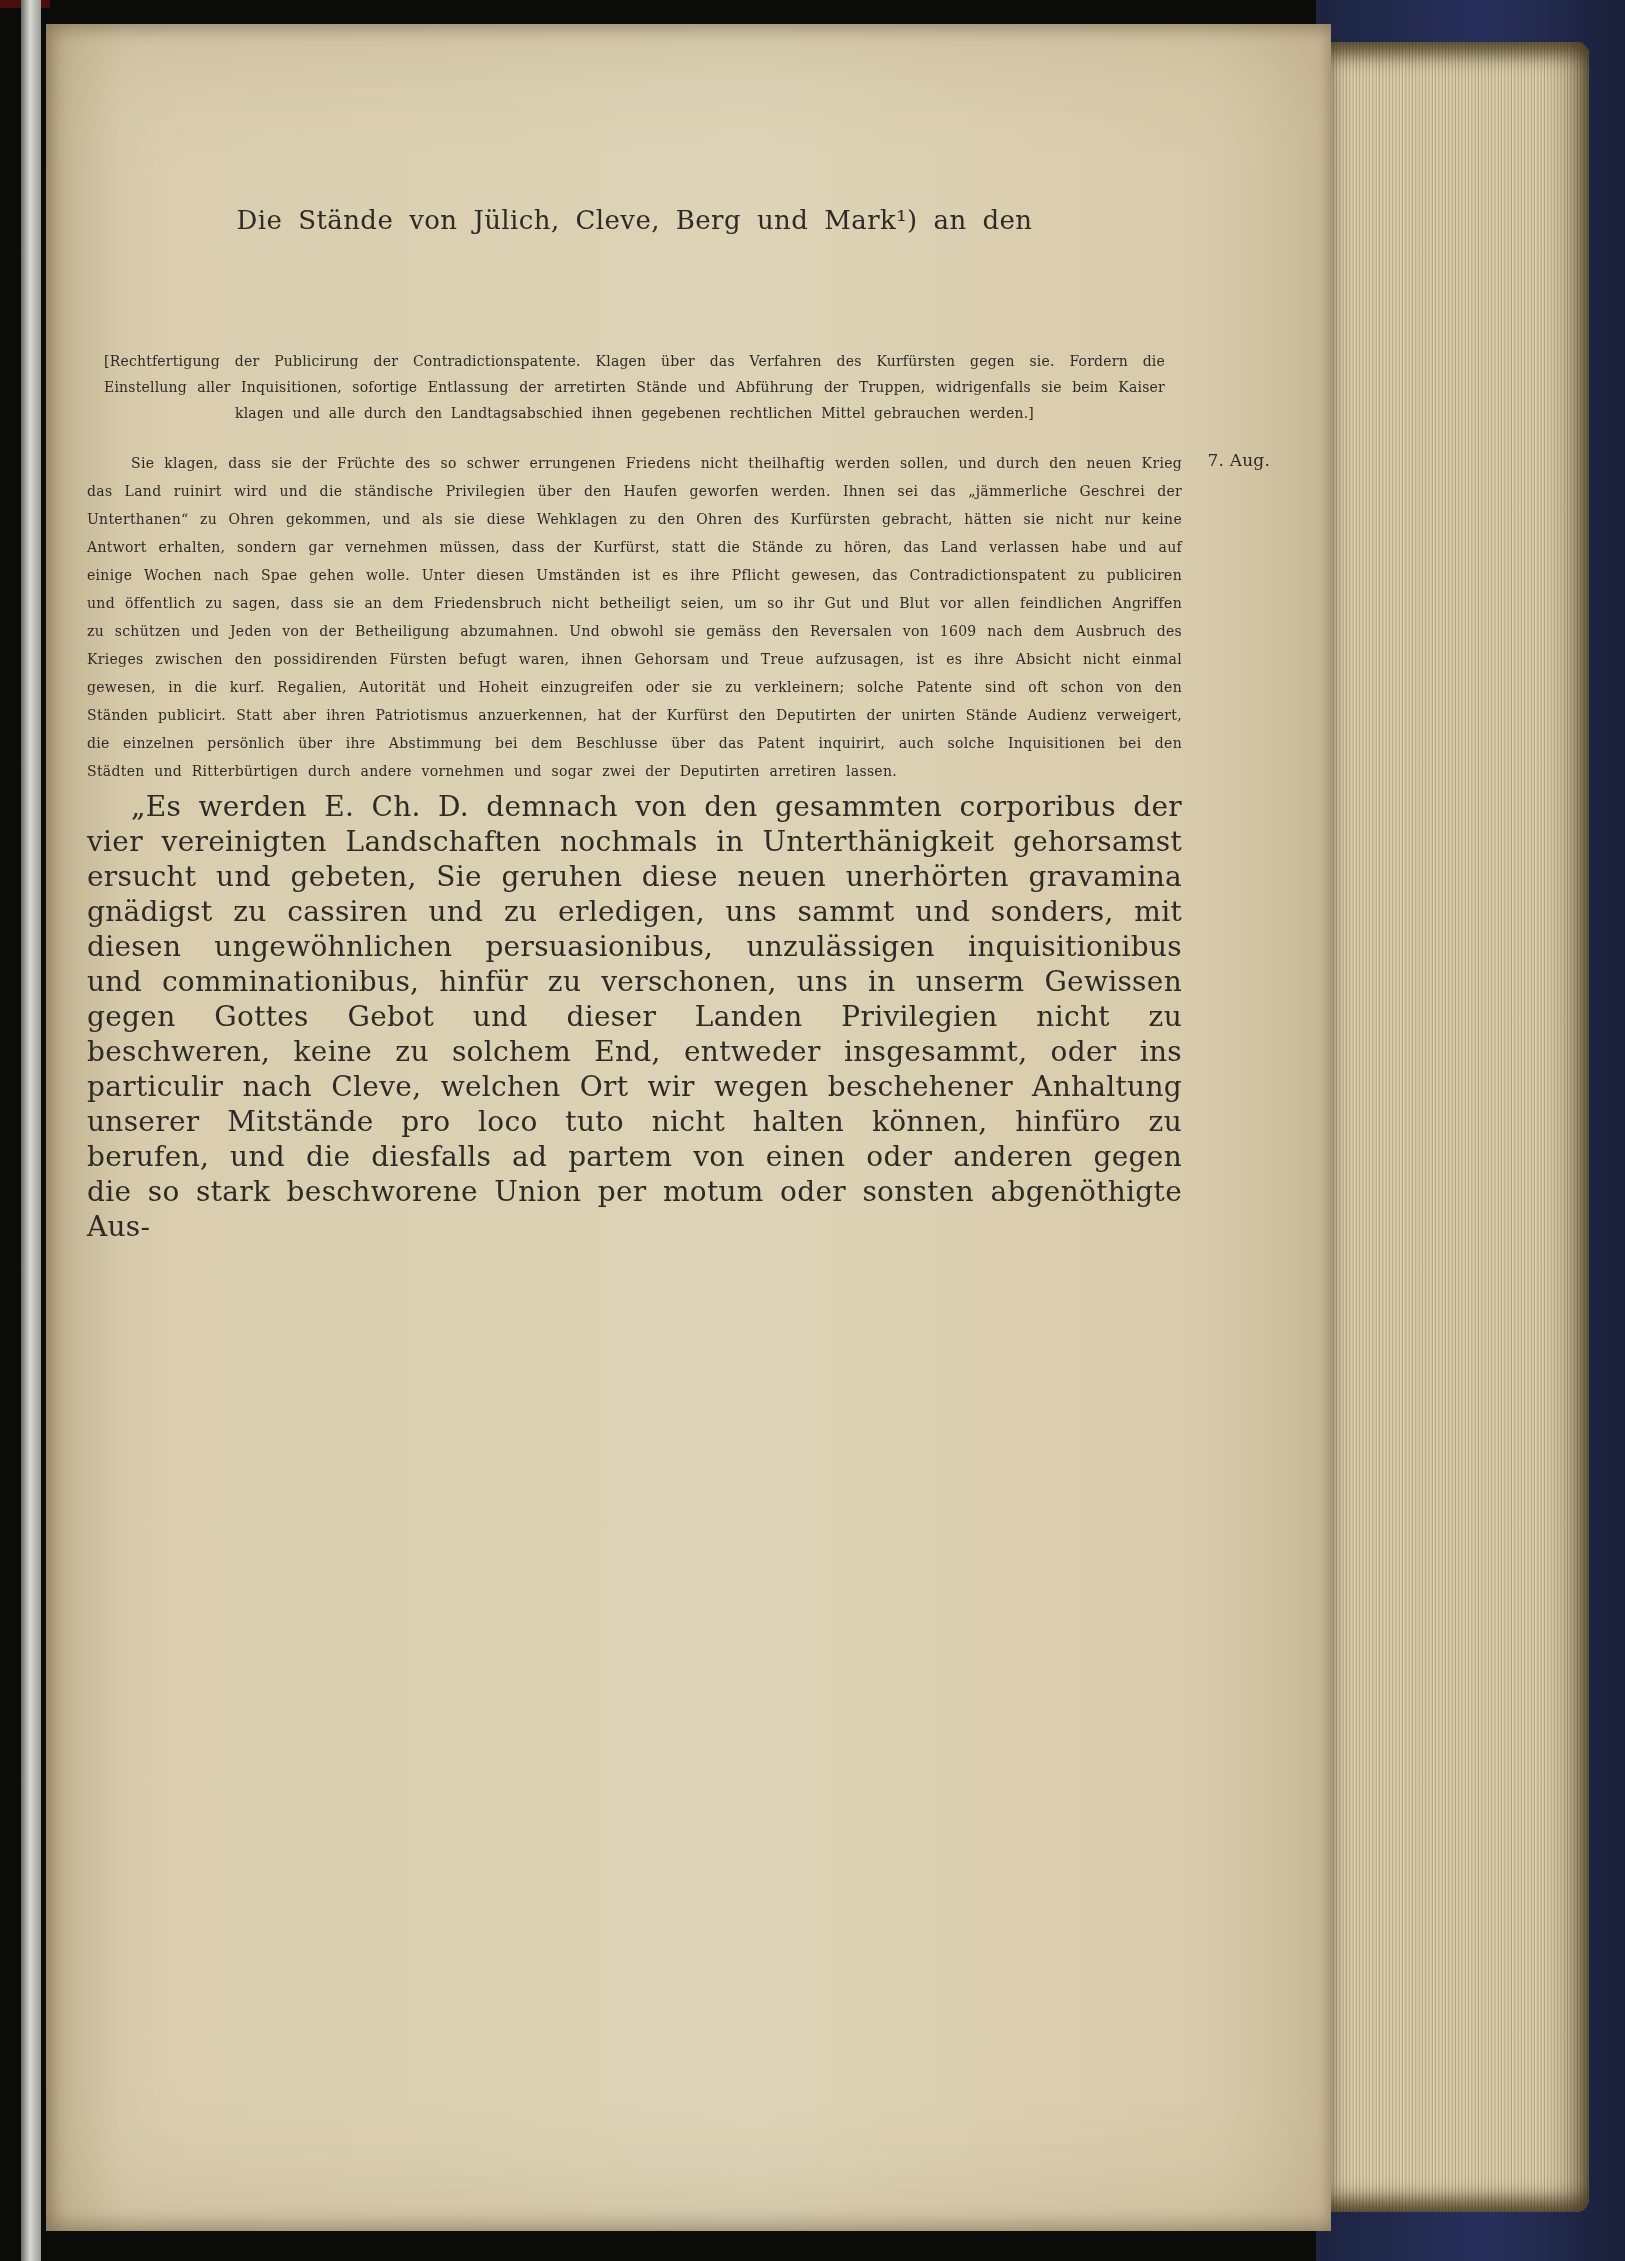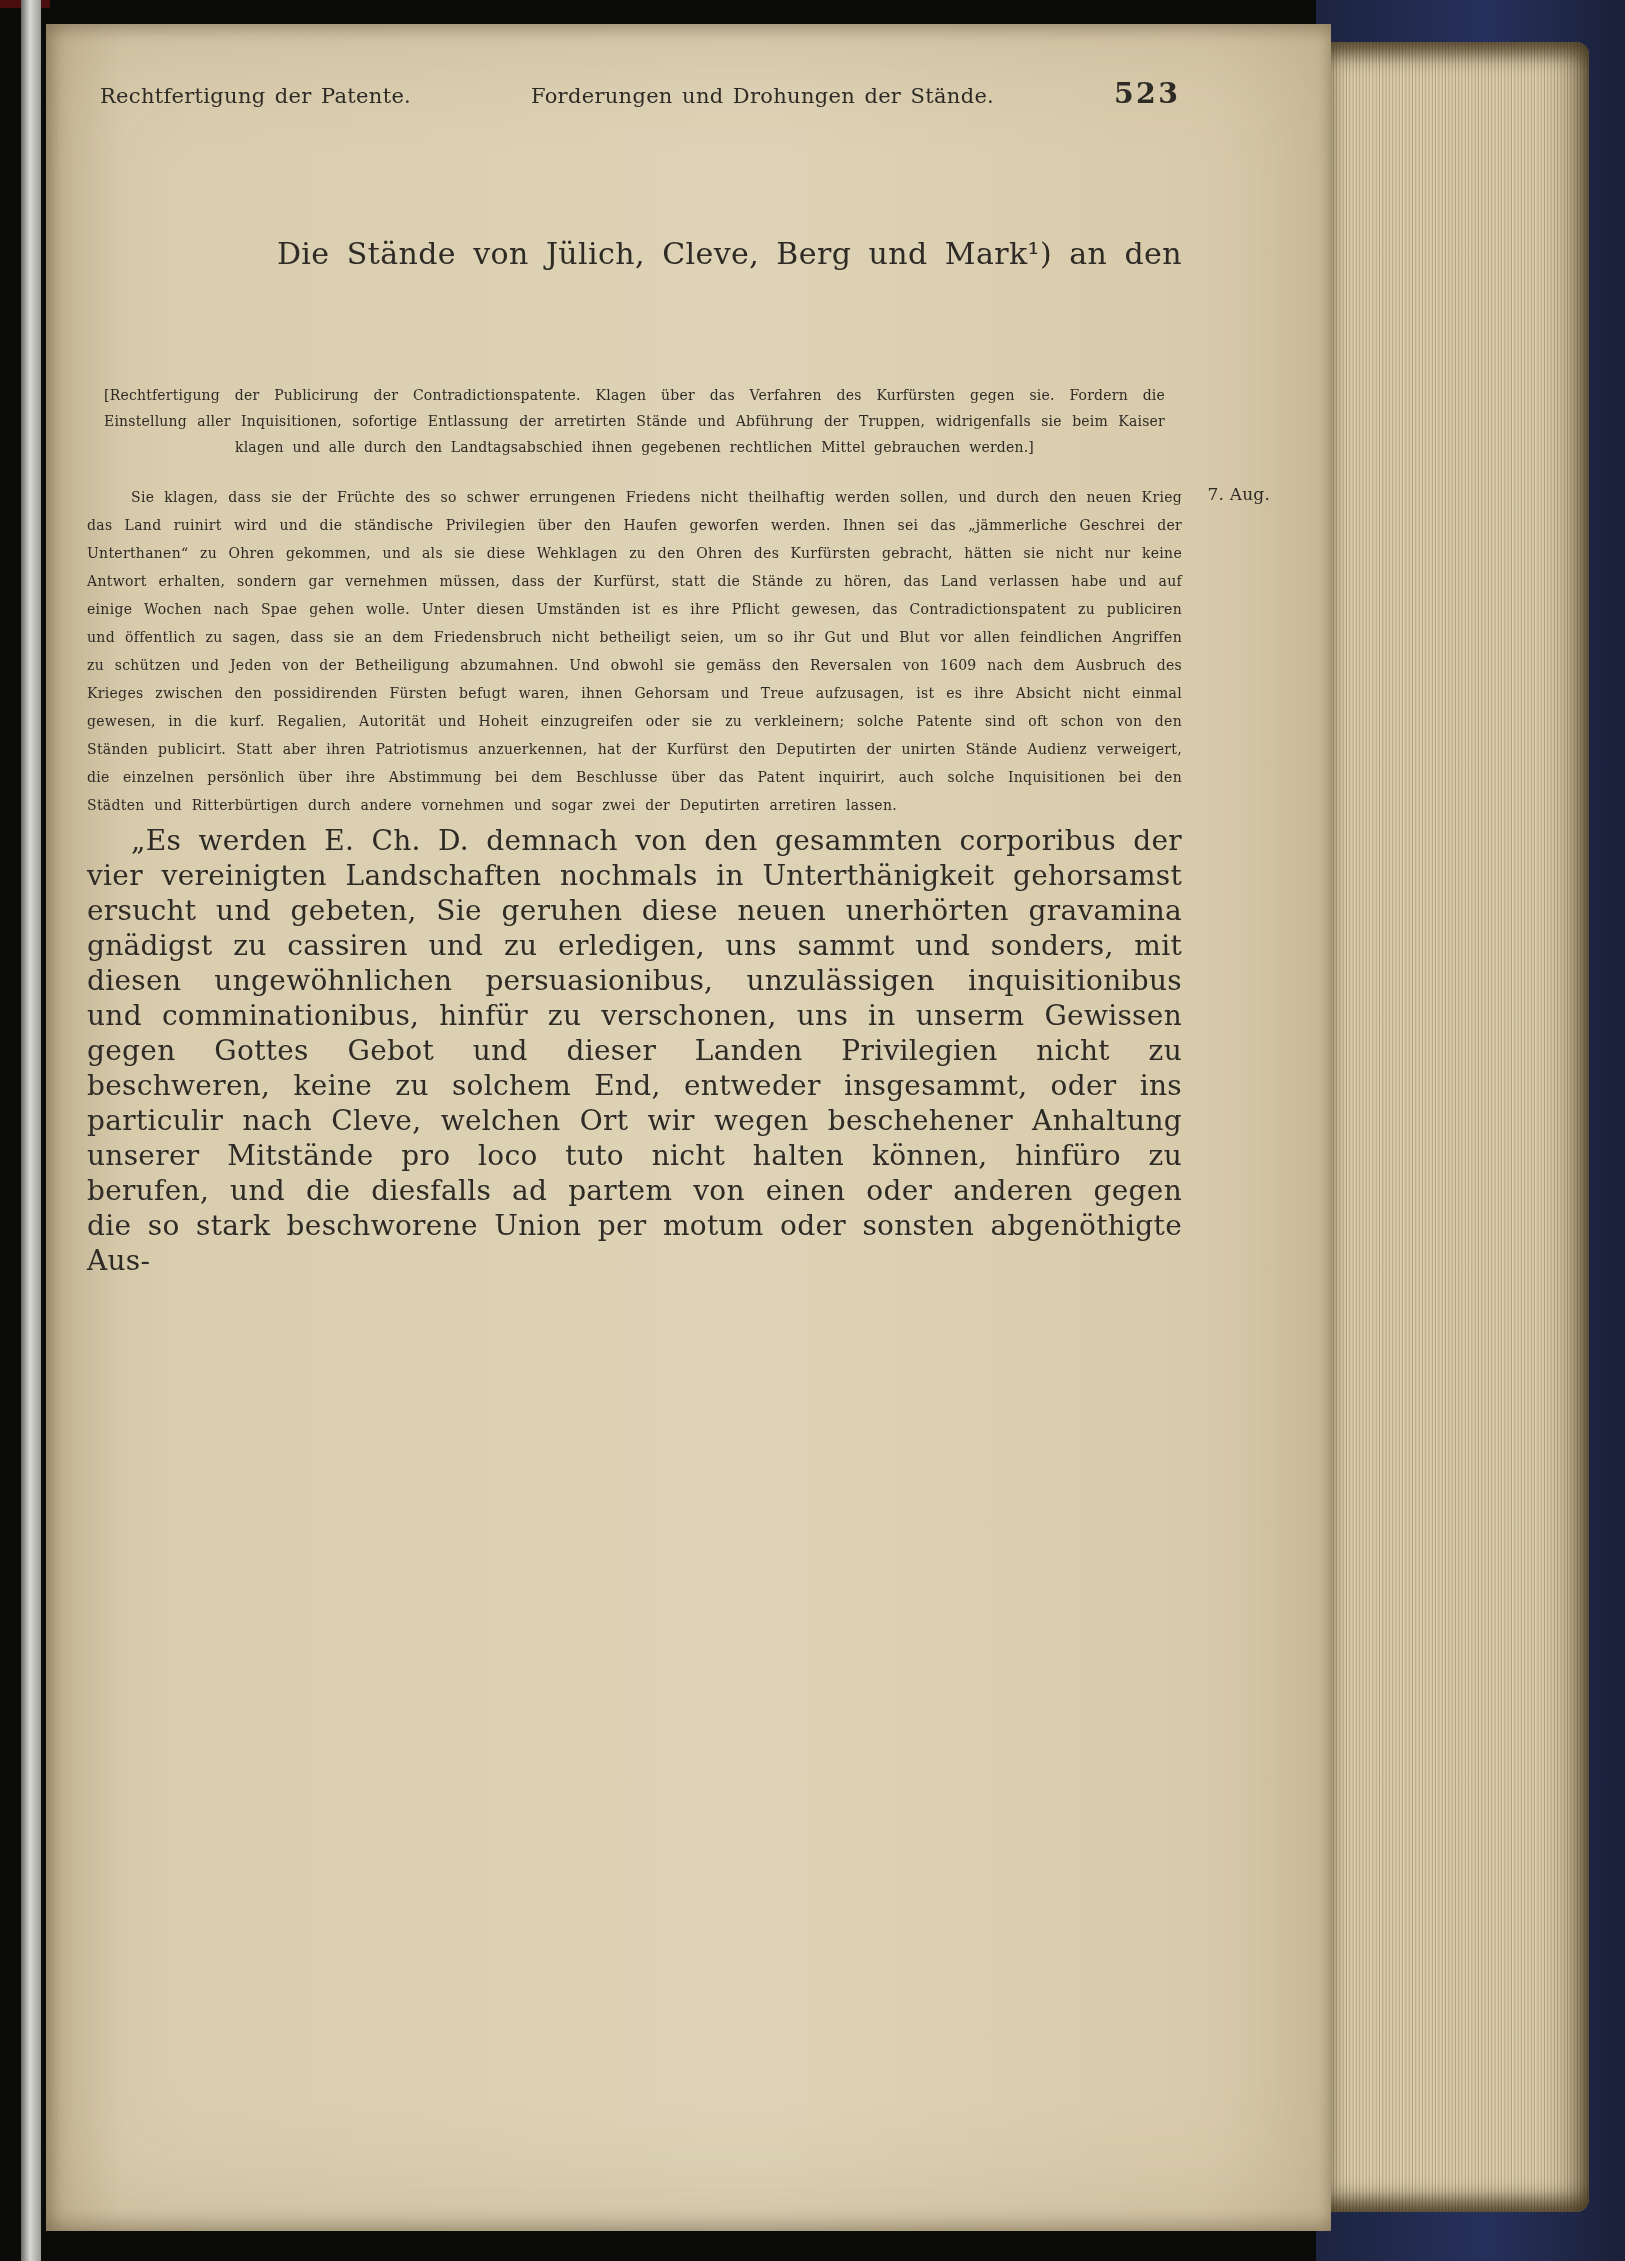--- a/index.html
+++ b/index.html
@@ -60,22 +60,22 @@
   }
 
   .running-head {
     display:flex; justify-content:space-between; align-items:baseline;
     font-size:21px; letter-spacing:0.3px; word-spacing:2.4px;
     padding:0 1.6px 0 13px;
   }
   .pagenum { font-size:28.4px; font-weight:bold; letter-spacing:2.4px; }
 
   .title-block {
-    margin-top:39px; text-align:right;
-    font-size:30px; line-height:42px;
+    margin-top:39px; text-align:center;
+    font-size:26px; line-height:42px;
     word-spacing:7.3px; letter-spacing:0.4px;
     white-space:pre-wrap;
   }
 
   .summary {
     margin:23px 17px 0; font-size:14px; line-height:26px;
     text-align:justify; text-align-last:center;
     word-spacing:4.1px; letter-spacing:0.2px;
   }
 
@@ -105,25 +105,20 @@
 <body>
 
 <div class="red-sliver"></div>
 <div class="prev-page-strip"></div>
 <div class="book-cover"></div>
 <div class="page-edges"></div>
 
 <div class="page">
   <div class="content">
 
-    <div class="running-head">
-      <span>Rechtfertigung der Patente.</span>
-      <span>Forderungen und Drohungen der Stände.</span>
-      <span class="pagenum">523</span>
-    </div>
 
     <div class="title-block">
       <div>Die Stände von Jülich, Cleve, Berg und Mark¹) an den</div>
     </div>
 
     <p class="summary">[Rechtfertigung der Publicirung der Contradictionspatente. Klagen über das Verfahren des Kurfürsten gegen sie. Fordern die Einstellung aller Inquisitionen, sofortige Entlassung der arretirten Stände und Abführung der Truppen, widrigenfalls sie beim Kaiser klagen und alle durch den Landtagsabschied ihnen gegebenen rechtlichen Mittel gebrauchen werden.]</p>
 
     <div class="body-block">
       <div class="margin-note">7. Aug.</div>
       <p class="para">Sie klagen, dass sie der Früchte des so schwer errungenen Friedens nicht theilhaftig werden sollen, und durch den neuen Krieg das Land ruinirt wird und die ständische Privilegien über den Haufen geworfen werden. Ihnen sei das „jämmerliche Geschrei der Unterthanen“ zu Ohren gekommen, und als sie diese Wehklagen zu den Ohren des Kurfürsten gebracht, hätten sie nicht nur keine Antwort erhalten, sondern gar vernehmen müssen, dass der Kurfürst, statt die Stände zu hören, das Land verlassen habe und auf einige Wochen nach Spae gehen wolle. Unter diesen Umständen ist es ihre Pflicht gewesen, das Contradictionspatent zu publiciren und öffentlich zu sagen, dass sie an dem Friedensbruch nicht betheiligt seien, um so ihr Gut und Blut vor allen feindlichen Angriffen zu schützen und Jeden von der Betheiligung abzumahnen. Und obwohl sie gemäss den Reversalen von 1609 nach dem Ausbruch des Krieges zwischen den possidirenden Fürsten befugt waren, ihnen Gehorsam und Treue aufzusagen, ist es ihre Absicht nicht einmal gewesen, in die kurf. Regalien, Autorität und Hoheit einzugreifen oder sie zu verkleinern; solche Patente sind oft schon von den Ständen publicirt. Statt aber ihren Patriotismus anzuerkennen, hat der Kurfürst den Deputirten der unirten Stände Audienz verweigert, die einzelnen persönlich über ihre Abstimmung bei dem Beschlusse über das Patent inquirirt, auch solche Inquisitionen bei den Städten und Ritterbürtigen durch andere vornehmen und sogar zwei der Deputirten arretiren lassen.</p>

